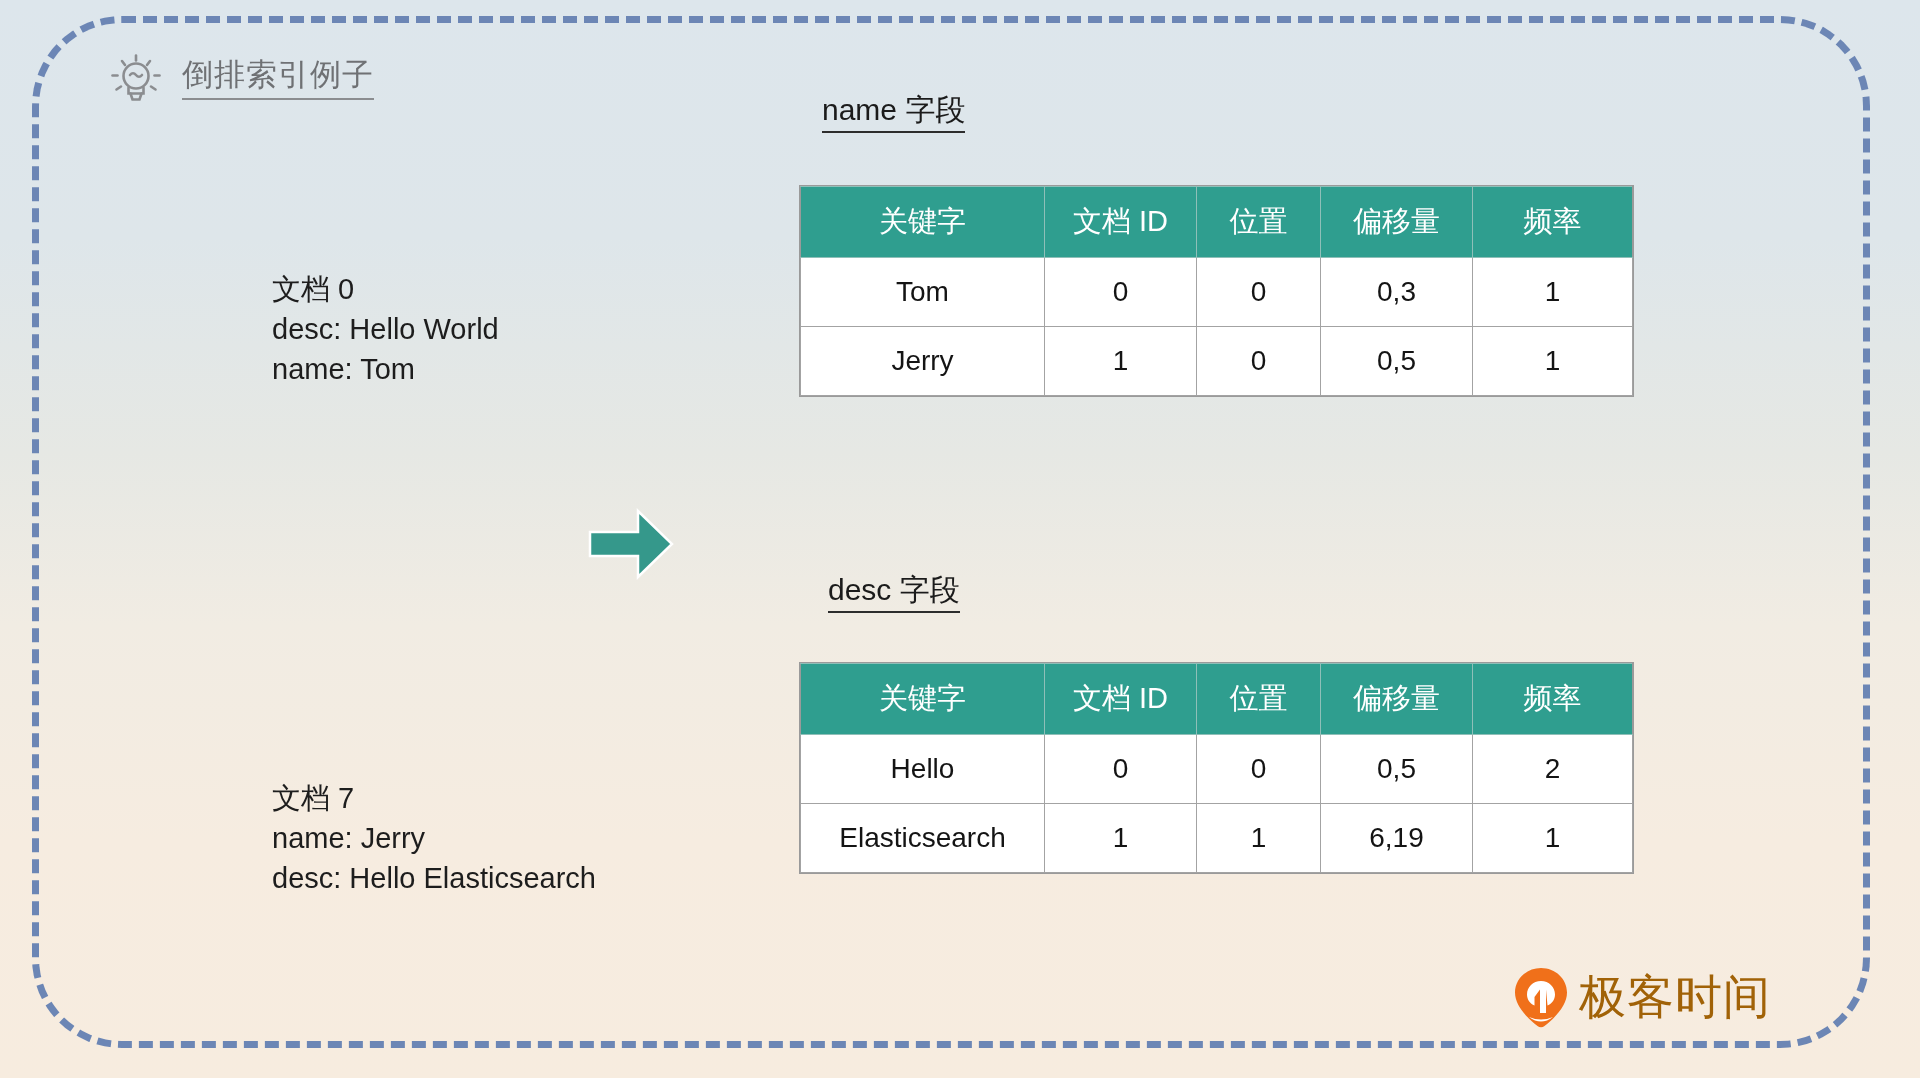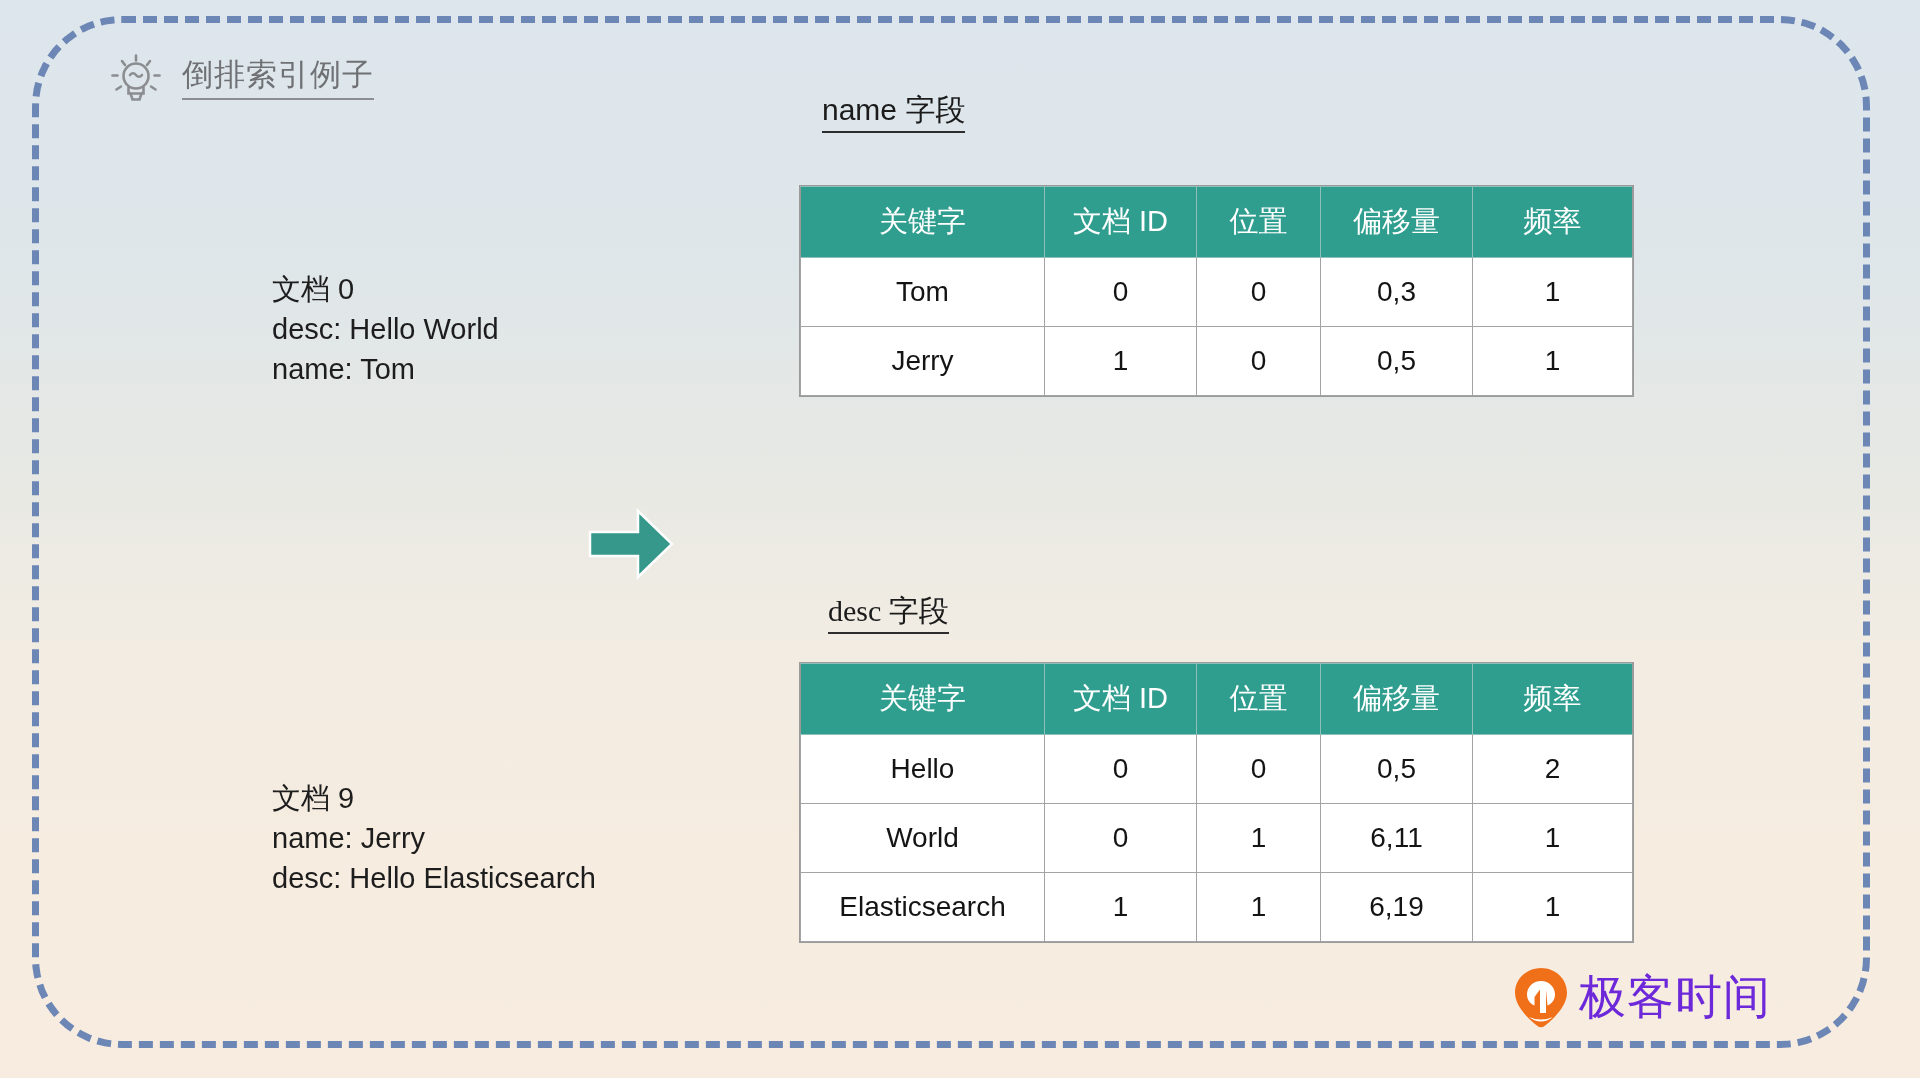--- a/index.html
+++ b/index.html
@@ -86,21 +86,21 @@
 
   
   .field-caption {
     position: absolute;
     font-size: 30px;
     color: #1b1b1b;
     border-bottom: 2.5px solid #2d2d2d;
     white-space: nowrap;
   }
   #caption-name { left: 822px; top: 90px; }
-  #caption-desc { left: 828px; top: 591px; font-family: Liberation Serif, serif; }
+  #caption-desc { left: 828px; top: 570px; }
 
   
   .idx-table {
     position: absolute;
     border-collapse: collapse;
     table-layout: fixed;
     background: #ffffff;
     box-shadow: 0 0 0 1px #9a9a9a;
   }
   #table-name { left: 800px; top: 186px; width: 832px; }
@@ -140,21 +140,21 @@
     align-items: center;
     gap: 10px;
   }
   #brand-mark {
     width: 56px;
     height: 62px;
     display: block;
   }
   #brand-text {
     font-size: 47px;
-    color: #6d28d9;
+    color: #a16207;
     letter-spacing: 1px;
     white-space: nowrap;
   }
 </style>
 </head>
 <body>
 
 <div id="slide">
 
   <div id="dashed-frame"></div>
@@ -181,21 +181,21 @@
 
   
   <div class="doc-block" id="doc-block-0">
     <span class="doc-line">文档 0</span>
     <span class="doc-line">desc: Hello World</span>
     <span class="doc-line">name: Tom</span>
   </div>
 
   
   <div class="doc-block" id="doc-block-1">
-    <span class="doc-line">文档 9</span>
+    <span class="doc-line">文档 7</span>
     <span class="doc-line">name: Jerry</span>
     <span class="doc-line">desc: Hello Elasticsearch</span>
   </div>
 
   
   <span>
     <svg id="arrow" viewBox="0 0 86 72">
       <path d="M2 24 L50 24 L50 3 L84 36 L50 69 L50 48 L2 48 Z" fill="#35988b" stroke="#ffffff" stroke-width="2.5" stroke-linejoin="miter"></path>
     </svg>
   </span>
@@ -262,27 +262,20 @@
     </thead>
     <tbody>
       <tr>
         <td>Hello</td>
         <td>0</td>
         <td>0</td>
         <td>0,5</td>
         <td>2</td>
       </tr>
       <tr>
-        <td>World</td>
-        <td>0</td>
-        <td>1</td>
-        <td>6,11</td>
-        <td>1</td>
-      </tr>
-      <tr>
         <td>Elasticsearch</td>
         <td>1</td>
         <td>1</td>
         <td>6,19</td>
         <td>1</td>
       </tr>
     </tbody>
   </table>
 
   

